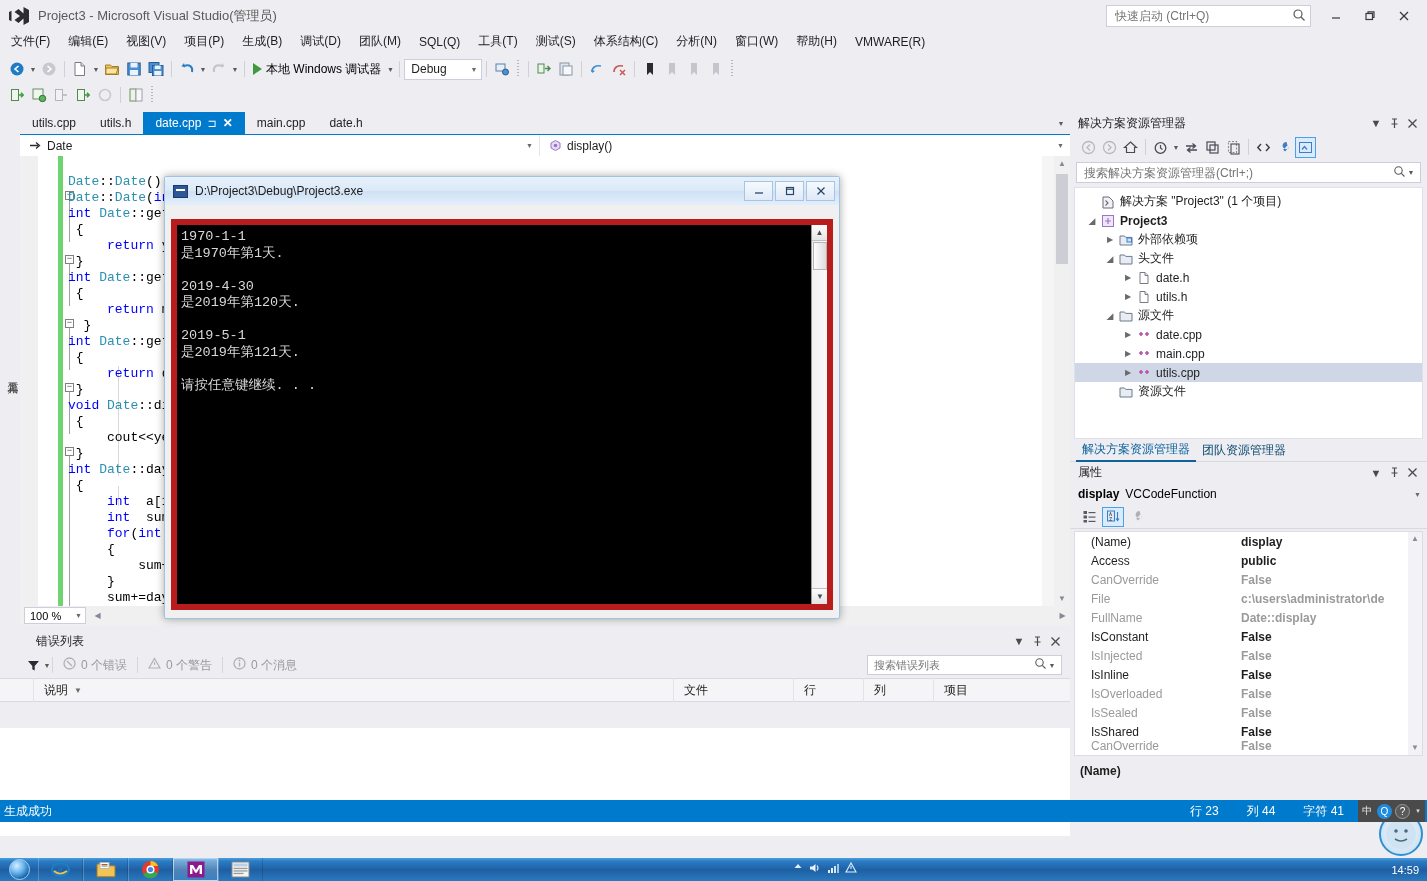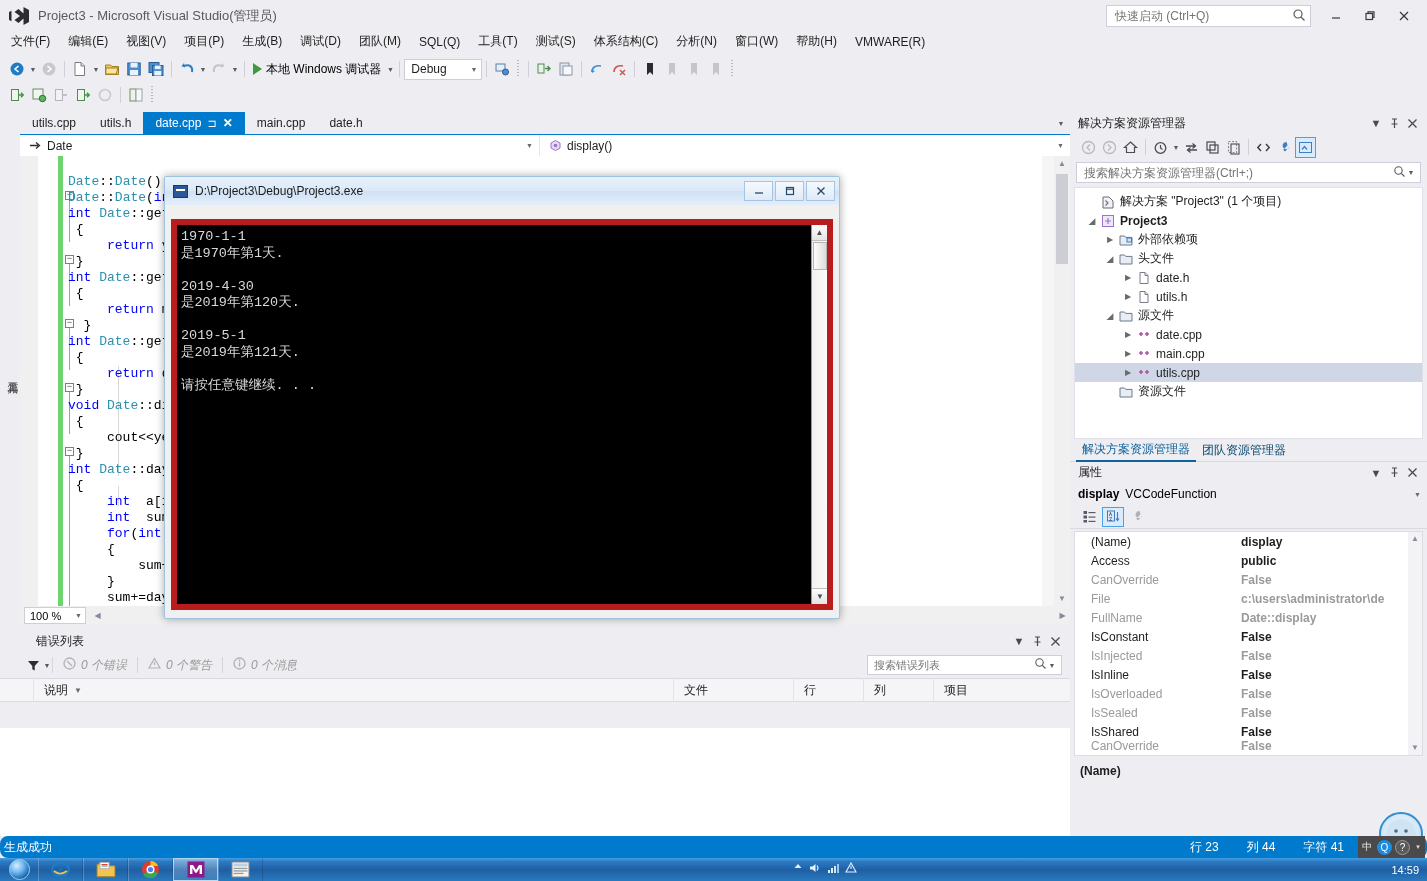--- a/index.html
+++ b/index.html
@@ -176,21 +176,21 @@
   }
   .errpanel-head { height:22px; display:flex; align-items:center; padding-left:0;margin-left:36px; }
   .errpanel-title { font-size:12px; color:#1e1e1e; white-space:nowrap; }
   .dotted-fill { flex:1; height:1px; margin:0 6px;
     background-image: radial-gradient(circle, #b9b9c6 0.8px, transparent 0.9px);
     background-size: 4px 4px; background-position: 0 0; background-repeat: repeat-x;
     align-self: center;
   }
   .panel-ctl { width:18px;height:18px;display:flex;align-items:center;justify-content:center;color:#4a4a4a;font-size:11px;}
   .errpanel-tools { height:26px; display:flex; align-items:center; padding-left:24px; background:#eeeef2; gap:0; }
-  .err-chip { display:flex; align-items:center; gap:5px; padding:0 10px; color:#9a9a9a; font-size:12px;font-style:italic; }
+  .err-chip { display:flex; align-items:center; gap:5px; padding:0 10px; color:#9a9a9a; font-size:12px; }
   .err-sep { width:1px; height:16px; background:#d5d5dd; }
   .err-search {
     margin-left:auto; margin-right:8px; width:195px; height:20px; background:#fff; border:1px solid #cccedb;
     display:flex; align-items:center; padding:0 4px 0 6px;
   }
   .err-search input { border:0;outline:0;flex:1;font-size:11px;color:#6d6d6d;background:transparent;font-family:"Liberation Sans",sans-serif;}
   .err-cols { height:24px; background:#f5f5f7; border-top:1px solid #d9d9e0; border-bottom:1px solid #d9d9e0; display:flex; align-items:center; }
   .err-col { height:24px; display:flex; align-items:center; padding-left:10px; font-size:12px; color:#1e1e1e; border-right:1px solid #e2e2e8; }
   .err-body { position:absolute; left:0; top:98px; width:1070px; height:108px; background:#fff; }
 
@@ -228,22 +228,22 @@
   .pval.dim { color:#9a9a9a; }
   .pgrid-vscroll { position:absolute; right:0; top:0; width:14px; height:100%; background:#f3f3f5; }
   .pgv-arrow { height:14px; text-align:center; line-height:14px; font-size:8px; color:#8b8b99; }
   .pgv-arrow.bot { position:absolute; bottom:0; width:14px; }
   .prop-desc { padding:8px 10px 0 10px; }
   .prop-desc .t { font-weight:bold; font-size:12px; color:#1e1e1e; }
   .prop-desc .d { font-size:12px; color:#1e1e1e; margin-top:3px; }
 
   
   .statusbar {
-    position:absolute; left:0; top:836px; width:1427px; height:22px; background:#007acc;
-    display:flex; align-items:center; color:#fff; font-size:12px;border-radius:8px;
+    position:absolute; left:0; top:800px; width:1427px; height:22px; background:#007acc;
+    display:flex; align-items:center; color:#fff; font-size:12px;
   }
   .sb-left { padding-left:4px; }
   .sb-right { margin-left:auto; display:flex; align-items:center; gap:0; padding-right:2px; }
   .sb-cell { padding:0 14px; white-space:nowrap; }
   .sb-tray { display:flex; align-items:center; background:#4a4a4a; height:22px; padding:0 2px; gap:3px; }
   .sb-tray .ime { color:#e8e8e8; font-size:10px; padding:0 2px; }
   .sb-circle { width:15px;height:15px;border-radius:50%; display:flex;align-items:center;justify-content:center; font-size:10px; color:#fff;}
 
   
   .taskbar {

